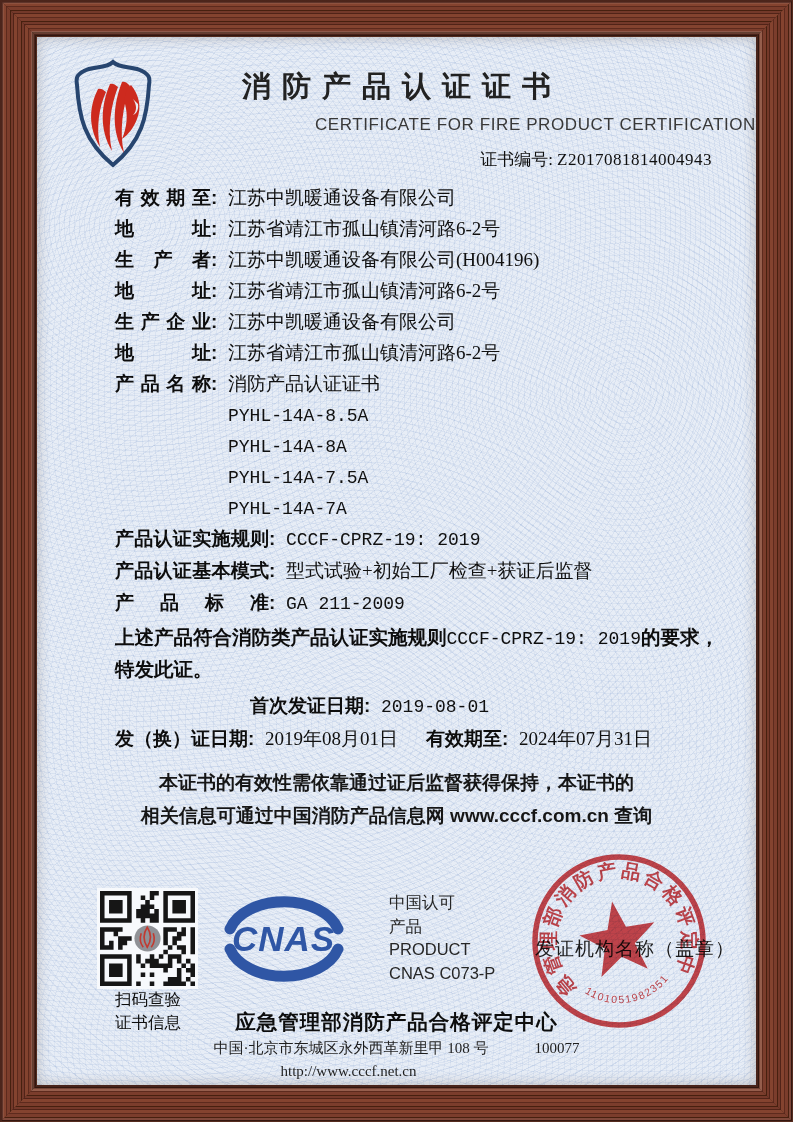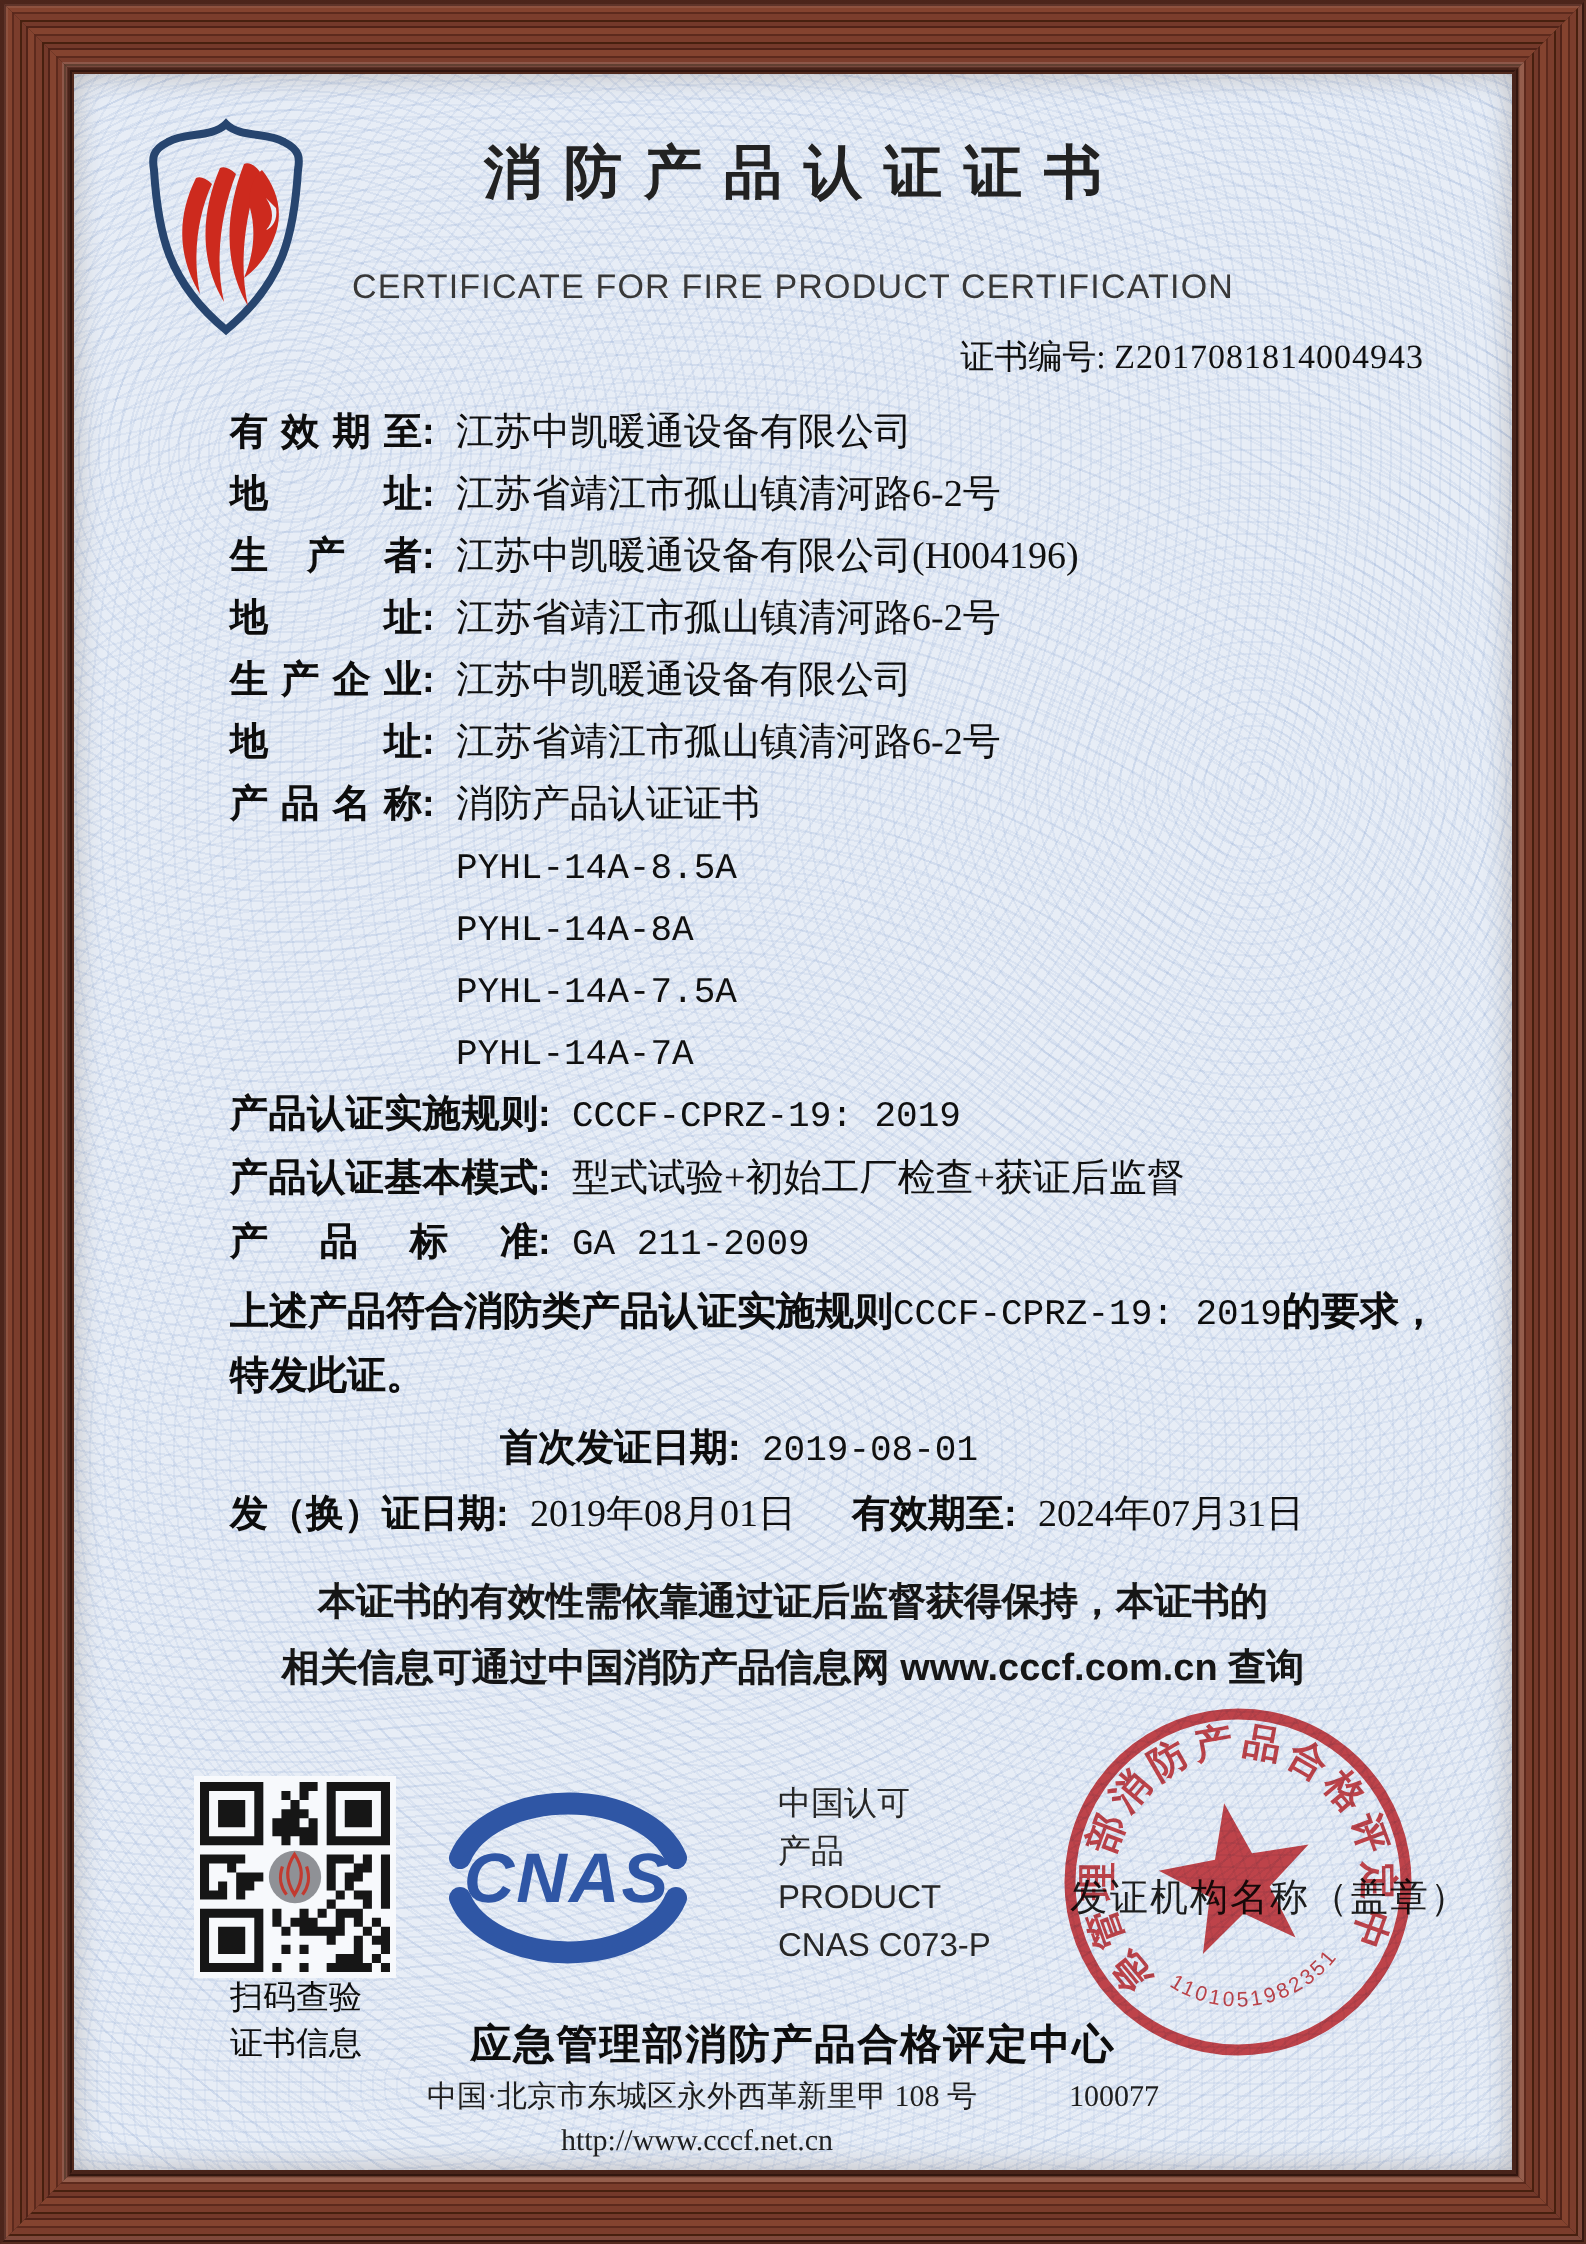--- a/index.html
+++ b/index.html
@@ -37,21 +37,21 @@
     background-image:
       repeating-radial-gradient(circle at 15% 18%, rgba(125,155,205,.14) 0 1px, rgba(0,0,0,0) 1px 5px),
       repeating-radial-gradient(circle at 82% 34%, rgba(125,155,205,.12) 0 1px, rgba(0,0,0,0) 1px 6px),
       repeating-radial-gradient(circle at 45% 66%, rgba(125,155,205,.12) 0 1px, rgba(0,0,0,0) 1px 7px),
       repeating-radial-gradient(circle at 25% 96%, rgba(125,155,205,.10) 0 1px, rgba(0,0,0,0) 1px 6px);
     box-shadow:inset 0 0 14px rgba(70,45,30,.28);
   }
   .logo{position:absolute;left:26px;top:20px;width:100px;height:114px;}
   .title{padding-top:30px;text-align:center;font-size:29px;font-weight:700;color:#222;
          letter-spacing:11px;text-indent:11px;}
-  .subtitle{margin-top:27px;text-align:center;font-size:17px;color:#383838;letter-spacing:.6px;}
+  .subtitle{margin-top:8px;text-align:right;font-size:17px;color:#383838;letter-spacing:.6px;}
   .certno{margin-top:13px;text-align:right;padding-right:44px;font-size:17px;color:#101010;
           font-family:"Liberation Serif",serif;}
   .certno .num{font-family:"Liberation Serif",serif;letter-spacing:.5px;}
 
   .fields{margin:11px 0 0 78px;font-size:19px;color:#101010;}
   .row{height:31px;line-height:31px;white-space:nowrap;}
   .lbl{display:inline-block;font-weight:700;vertical-align:top;color:#0d0d0d;}
   .j95{width:96px;text-align:justify;text-align-last:justify;text-justify:inter-character;}
   .r95{width:96px;text-align:right;}
   .j154{width:154px;text-align:justify;text-align-last:justify;text-justify:inter-character;}

